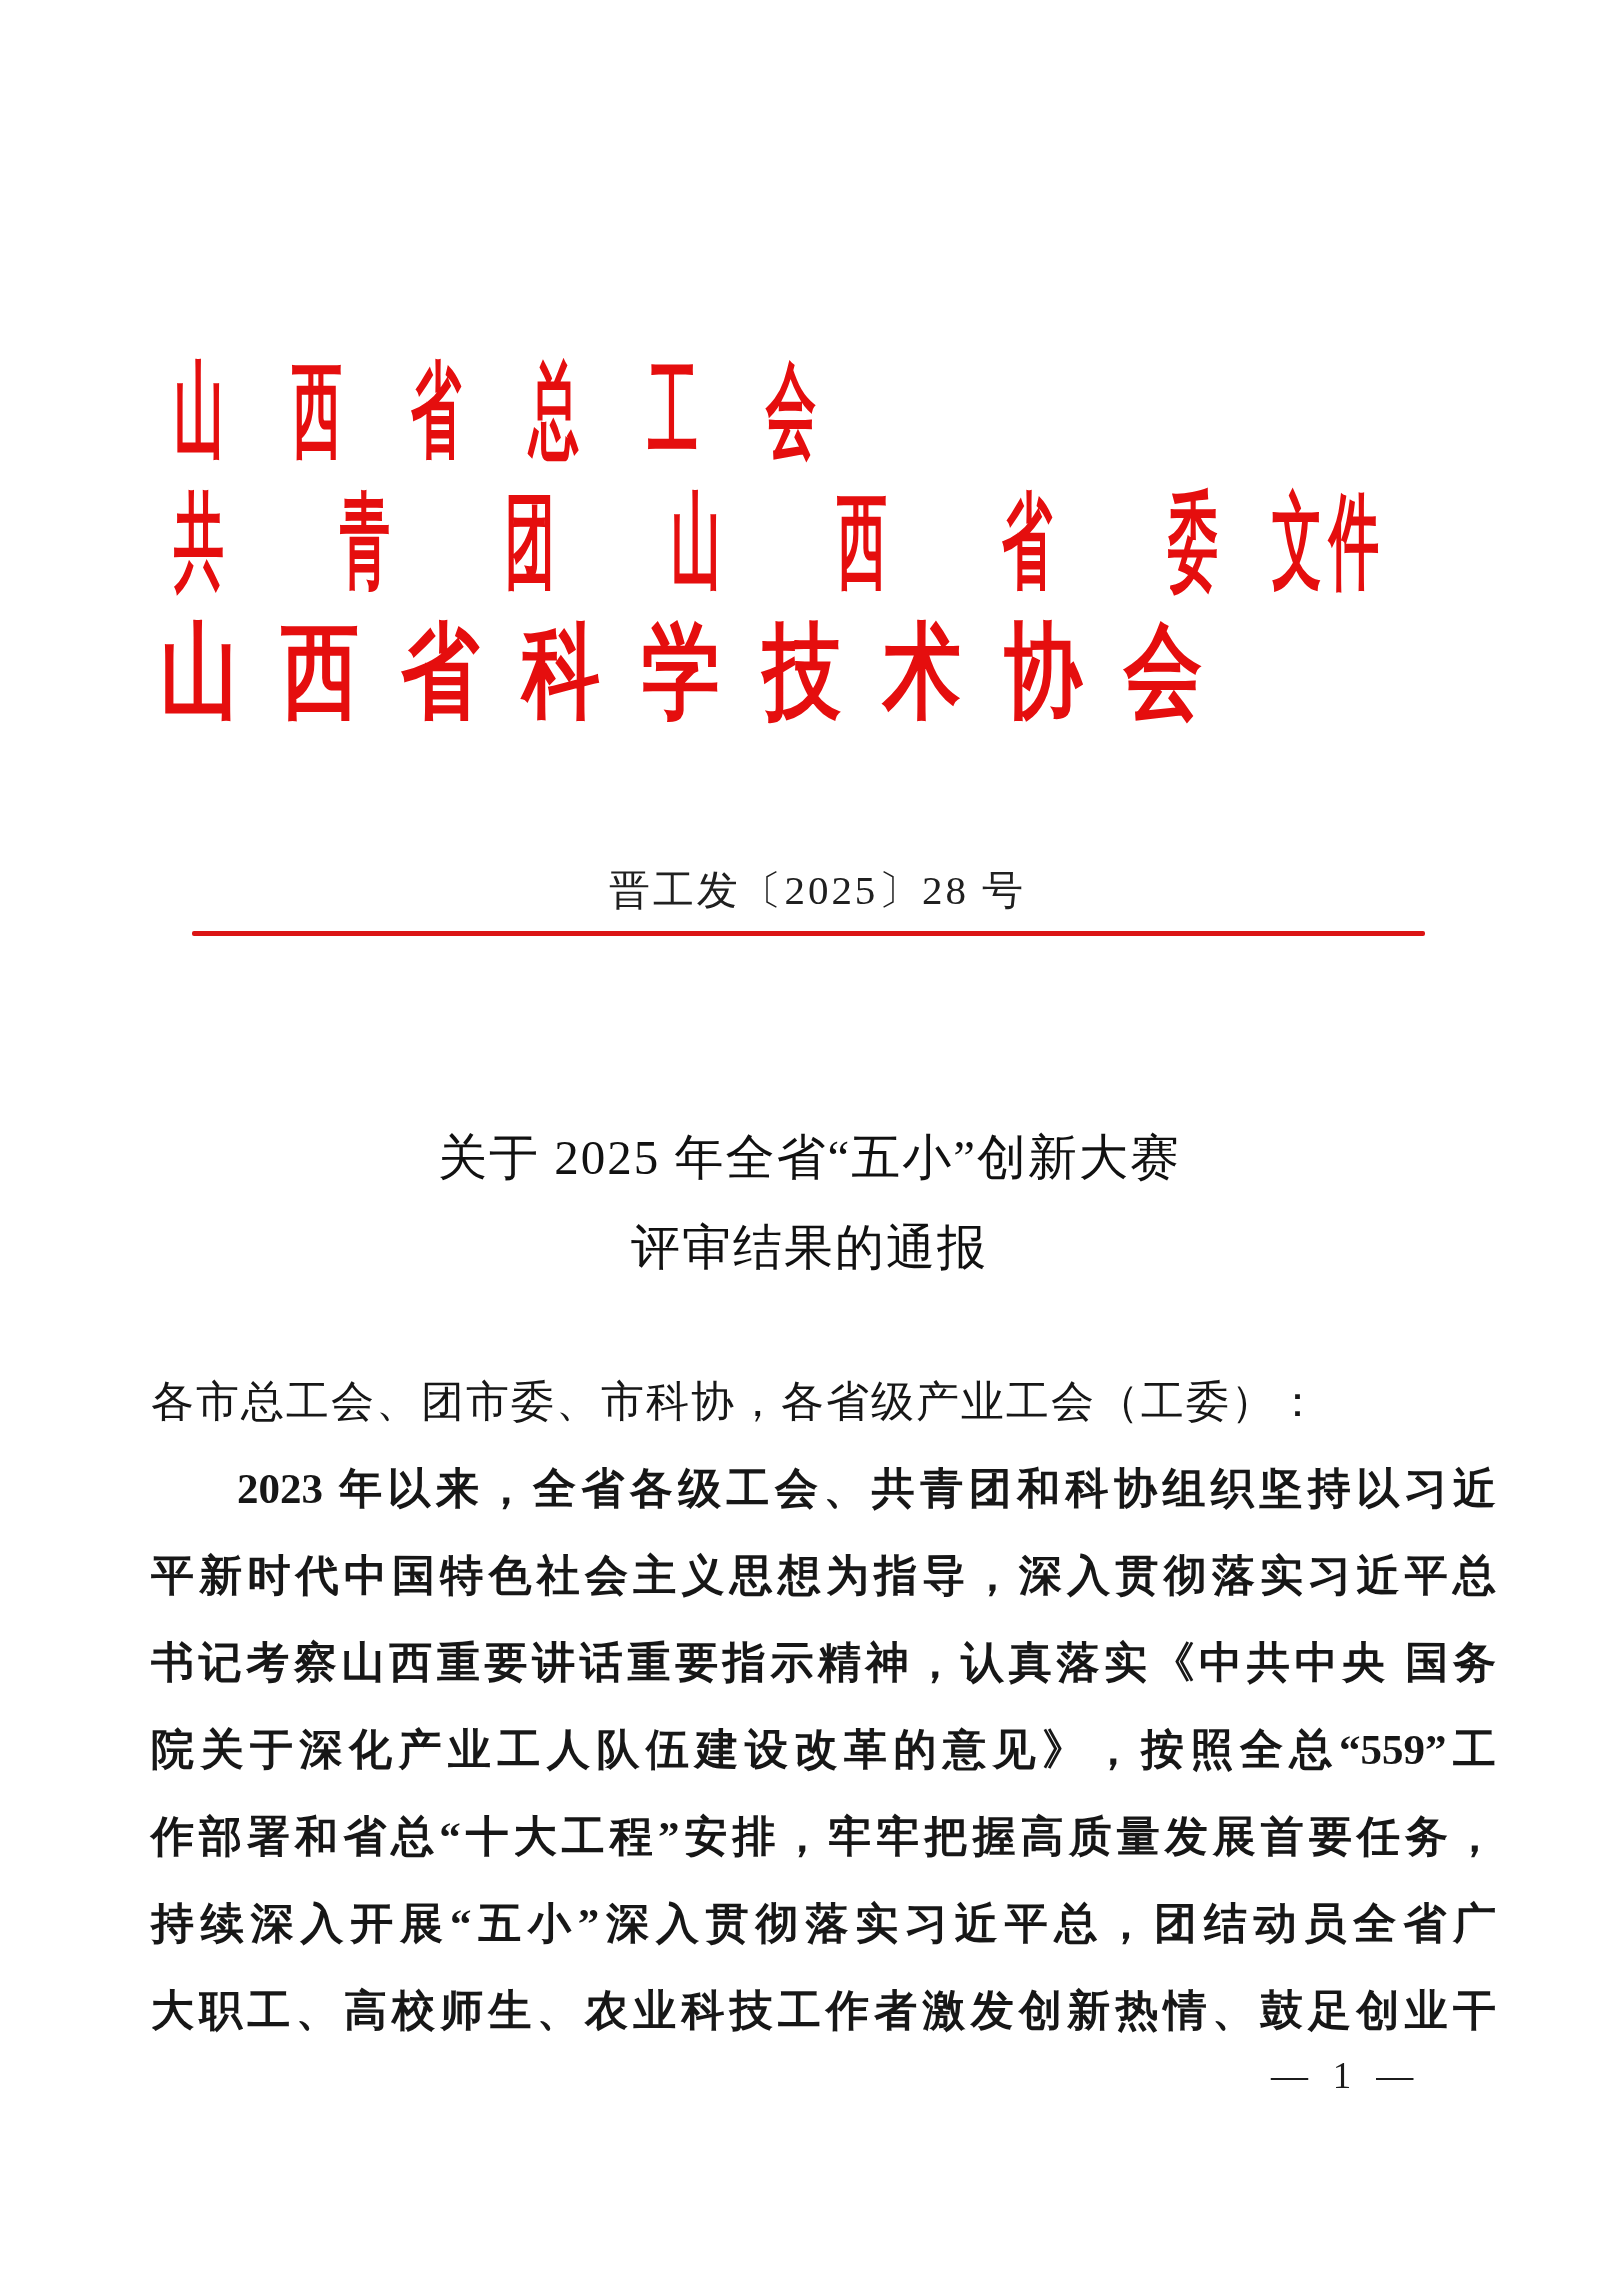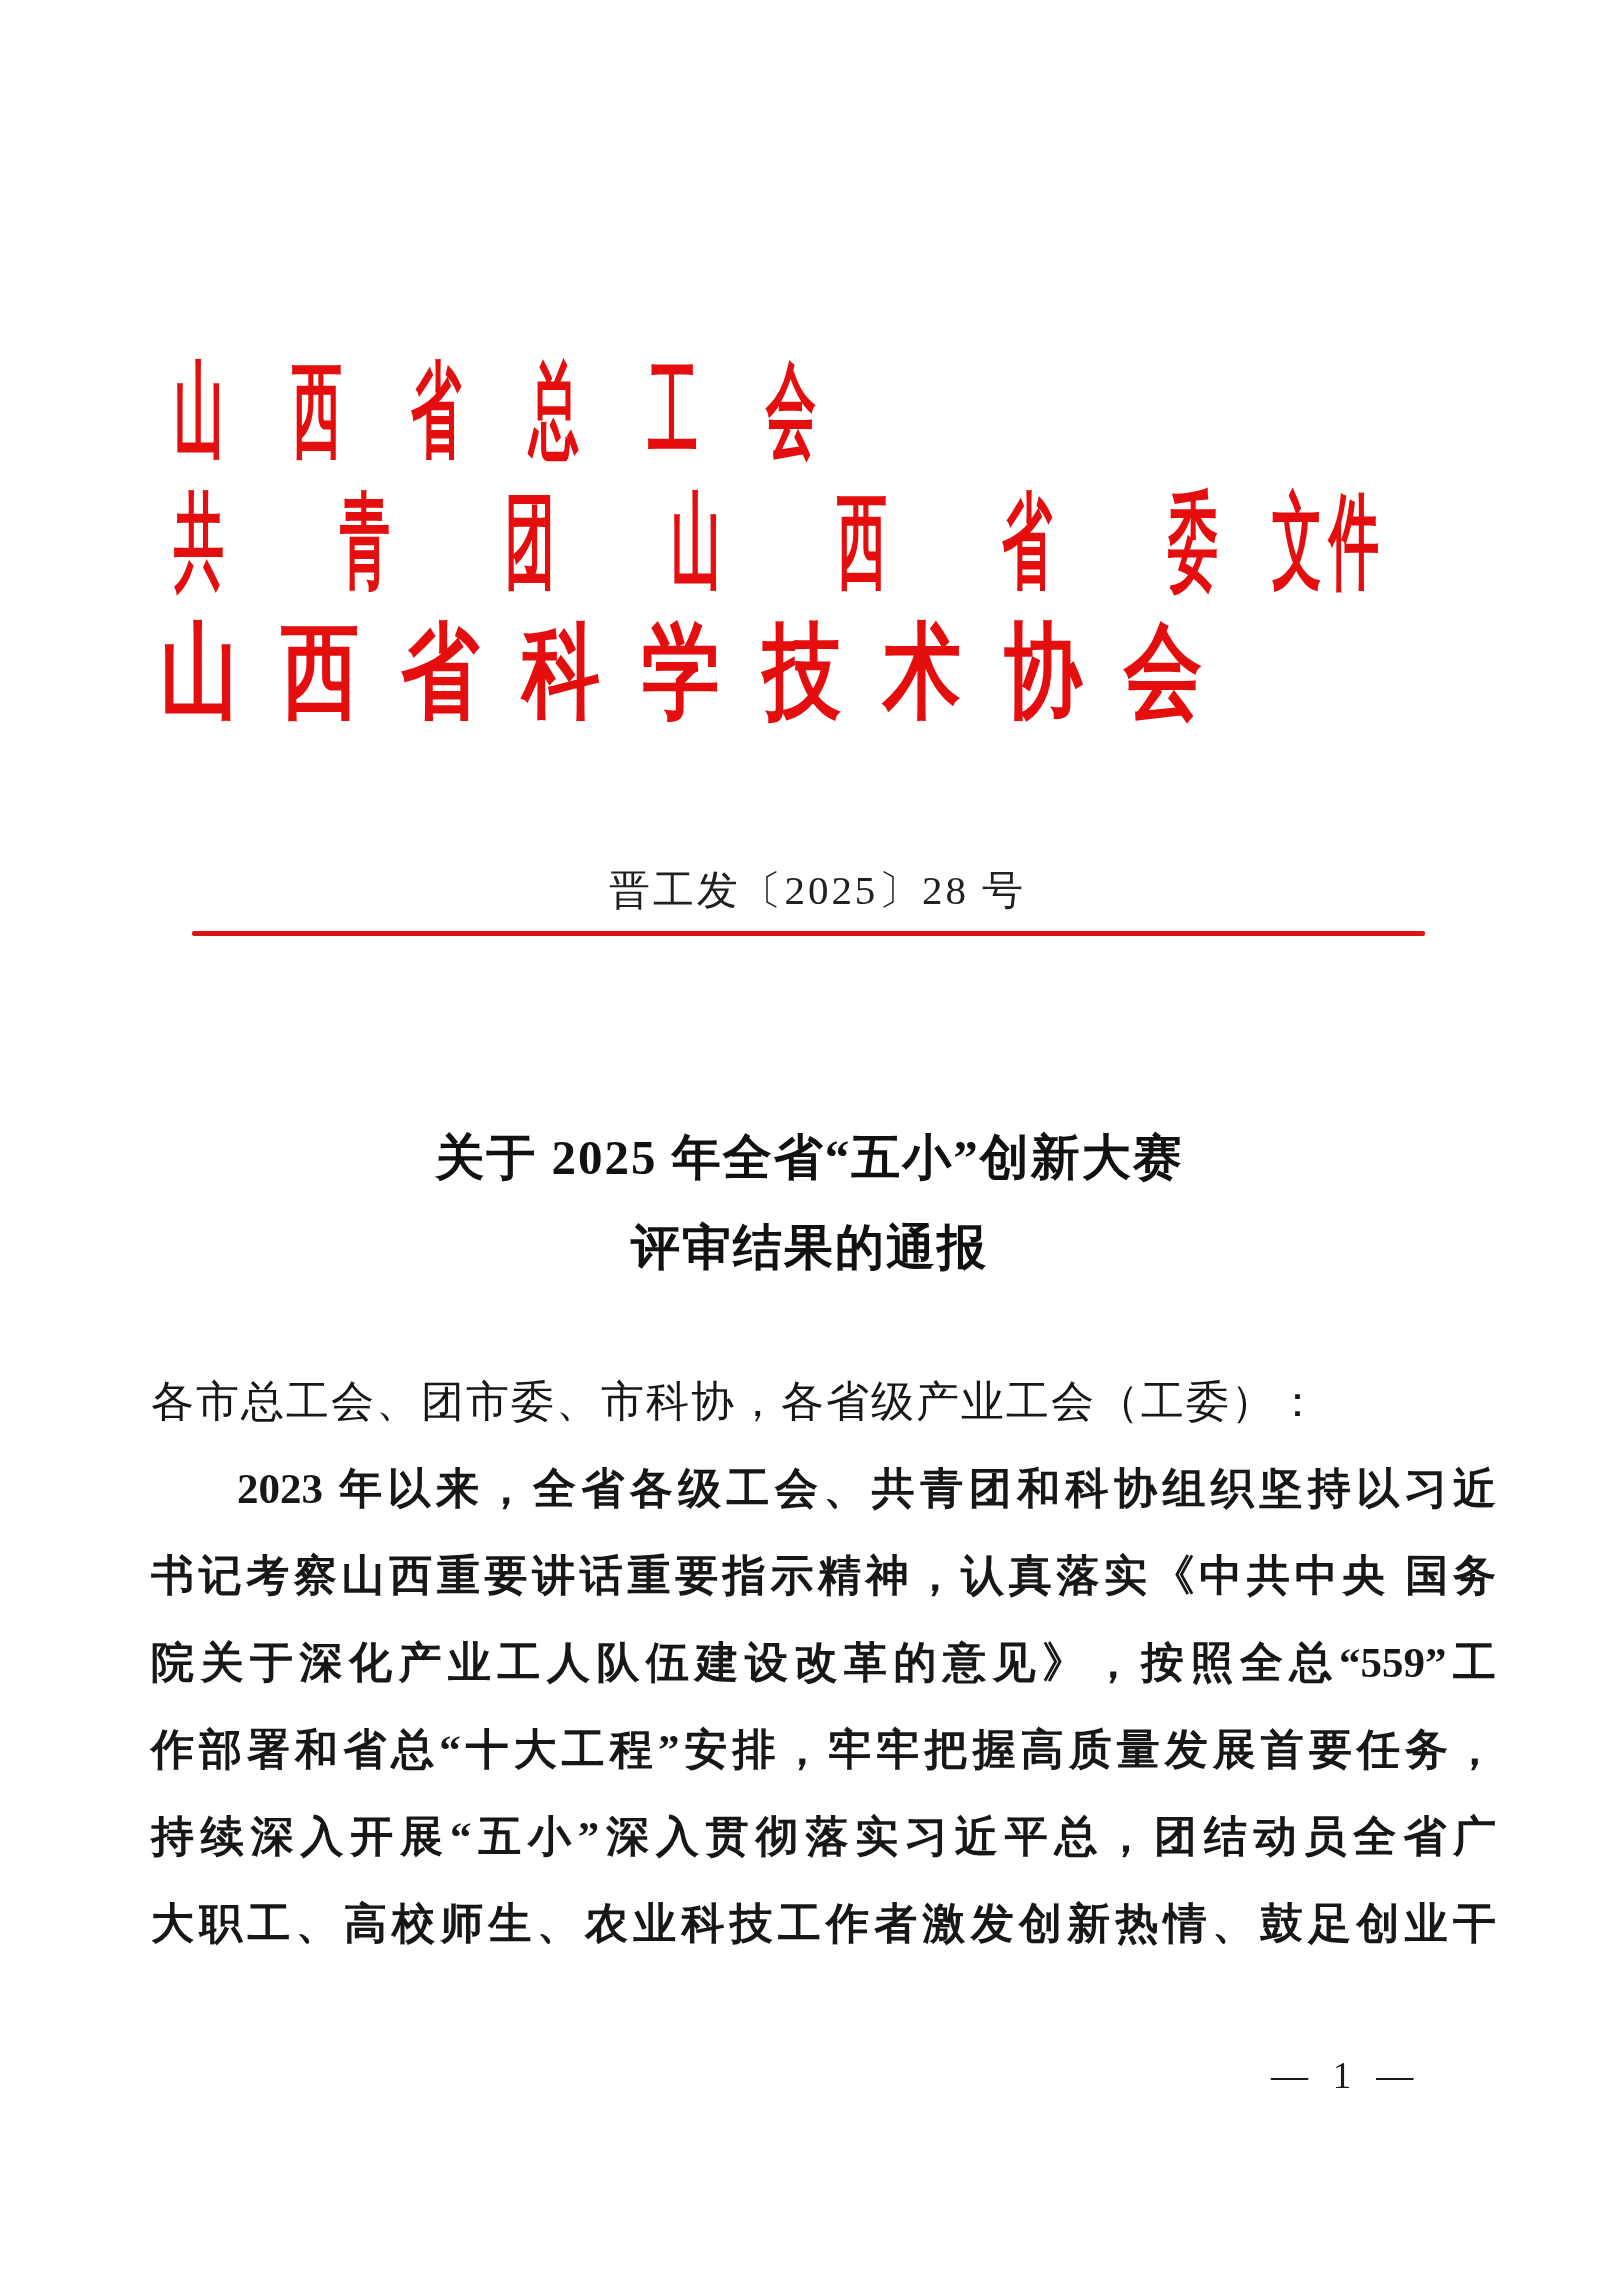--- a/index.html
+++ b/index.html
@@ -39,21 +39,21 @@
     position:absolute; top:931px; left:192px;
     width:1233px; height:4.9px;
     background:var(--red-rule,#db1414);
     border-radius:2px;
   }
 
   
   .doc-title {
     position:absolute; top:1113px; left:0; width:100%;
     text-align:center;
-    font-size:49px; line-height:90px; font-weight:bold;
+    font-size:49px; line-height:90px; font-weight:normal;
     color:#111; letter-spacing:2px;
   }
 
   
   .body-text {
     position:absolute; top:1358px; left:151px; width:1345px;
     font-size:43px; line-height:87px; color:#171717;
   }
   .salutation { letter-spacing:2px; white-space:nowrap; }
   .para-line {
@@ -117,20 +117,21 @@
   <div class="red-rule"></div>
 
   <div class="doc-title">
     <div>关于 2025 年全省“五小”创新大赛</div>
     <div>评审结果的通报</div>
   </div>
 
   <div class="body-text">
     <div class="salutation">各市总工会、团市委、市科协，各省级产业工会（工委）：</div>
     <div class="para-line first">2023 年以来，全省各级工会、共青团和科协组织坚持以习近</div>
+    <div class="para-line">平新时代中国特色社会主义思想为指导，深入贯彻落实习近平总</div>
     <div class="para-line">书记考察山西重要讲话重要指示精神，认真落实《中共中央 国务</div>
     <div class="para-line">院关于深化产业工人队伍建设改革的意见》，按照全总“559”工</div>
     <div class="para-line">作部署和省总“十大工程”安排，牢牢把握高质量发展首要任务，</div>
     <div class="para-line">持续深入开展“五小”深入贯彻落实习近平总，团结动员全省广</div>
     <div class="para-line">大职工、高校师生、农业科技工作者激发创新热情、鼓足创业干</div>
   </div>
 
   <div class="page-number">— 1 —</div>
 
 </div>

